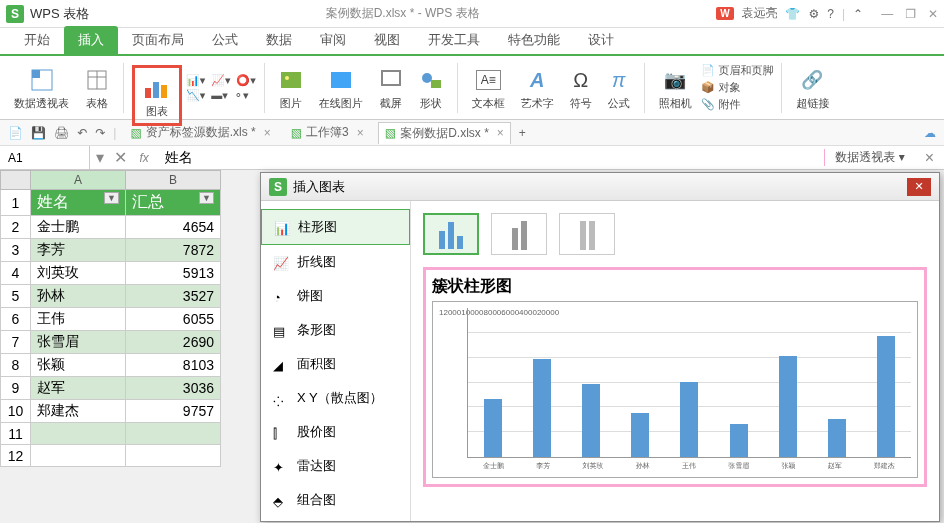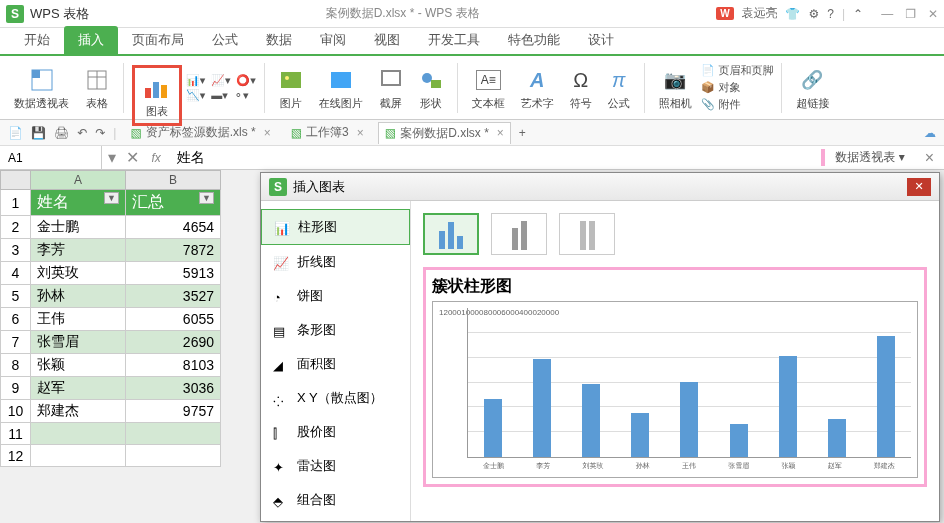--- a/index.html
+++ b/index.html
@@ -29,24 +29,24 @@
 .small-icons-row { display: flex; gap: 6px; }
 
 
 .quick-access { height: 26px; background: #f8f8f8; display: flex; align-items: center; padding: 0 8px; gap: 8px; font-size: 12px; color: #666; border-bottom: 1px solid #ddd; }
 .qa-tab { display: flex; align-items: center; gap: 4px; padding: 2px 6px; }
 .qa-tab.active { background: #fff; border: 1px solid #ccc; border-bottom: none; }
 .qa-close { color: #999; cursor: pointer; margin-left: 4px; }
 
 
 .formula-bar { height: 24px; background: #fff; display: flex; align-items: center; border-bottom: 1px solid #ccc; }
-.name-box { width: 102px; padding: 0 8px; font-size: 12px; border-right: 1px solid #ccc; height: 100%; display: flex; align-items: center; }
+.name-box { width: 90px; padding: 0 8px; font-size: 12px; border-right: 1px solid #ccc; height: 100%; display: flex; align-items: center; }
 .fx-label { padding: 0 8px; font-style: italic; color: #888; font-size: 12px; }
 .formula-input { flex: 1; padding: 0 8px; font-size: 14px; }
-.pivot-label { padding: 0 10px; font-size: 12px; color: #555; border-left: 4px solid #f9a8d4; }
+.pivot-label { padding: 0 10px; font-size: 12px; color: #555; border-left: 1px solid #f9a8d4; }
 
 
 .sheet-area { display: flex; position: relative; }
 .sheet { border-collapse: collapse; font-size: 14px; }
 .sheet th { background: #e8e8e8; border: 1px solid #bbb; padding: 2px 6px; font-weight: normal; color: #555; font-size: 12px; }
 .sheet td { border: 1px solid #ccc; padding: 2px 6px; background: #fff; height: 22px; }
 .col-header { width: 95px; text-align: center; }
 .row-header { width: 30px; text-align: center; background: #e8e8e8; }
 .header-cell { background: #4CAF50 !important; color: #fff; font-size: 16px; padding: 2px 8px; }
 .data-even { background: #d4e8d4 !important; }

